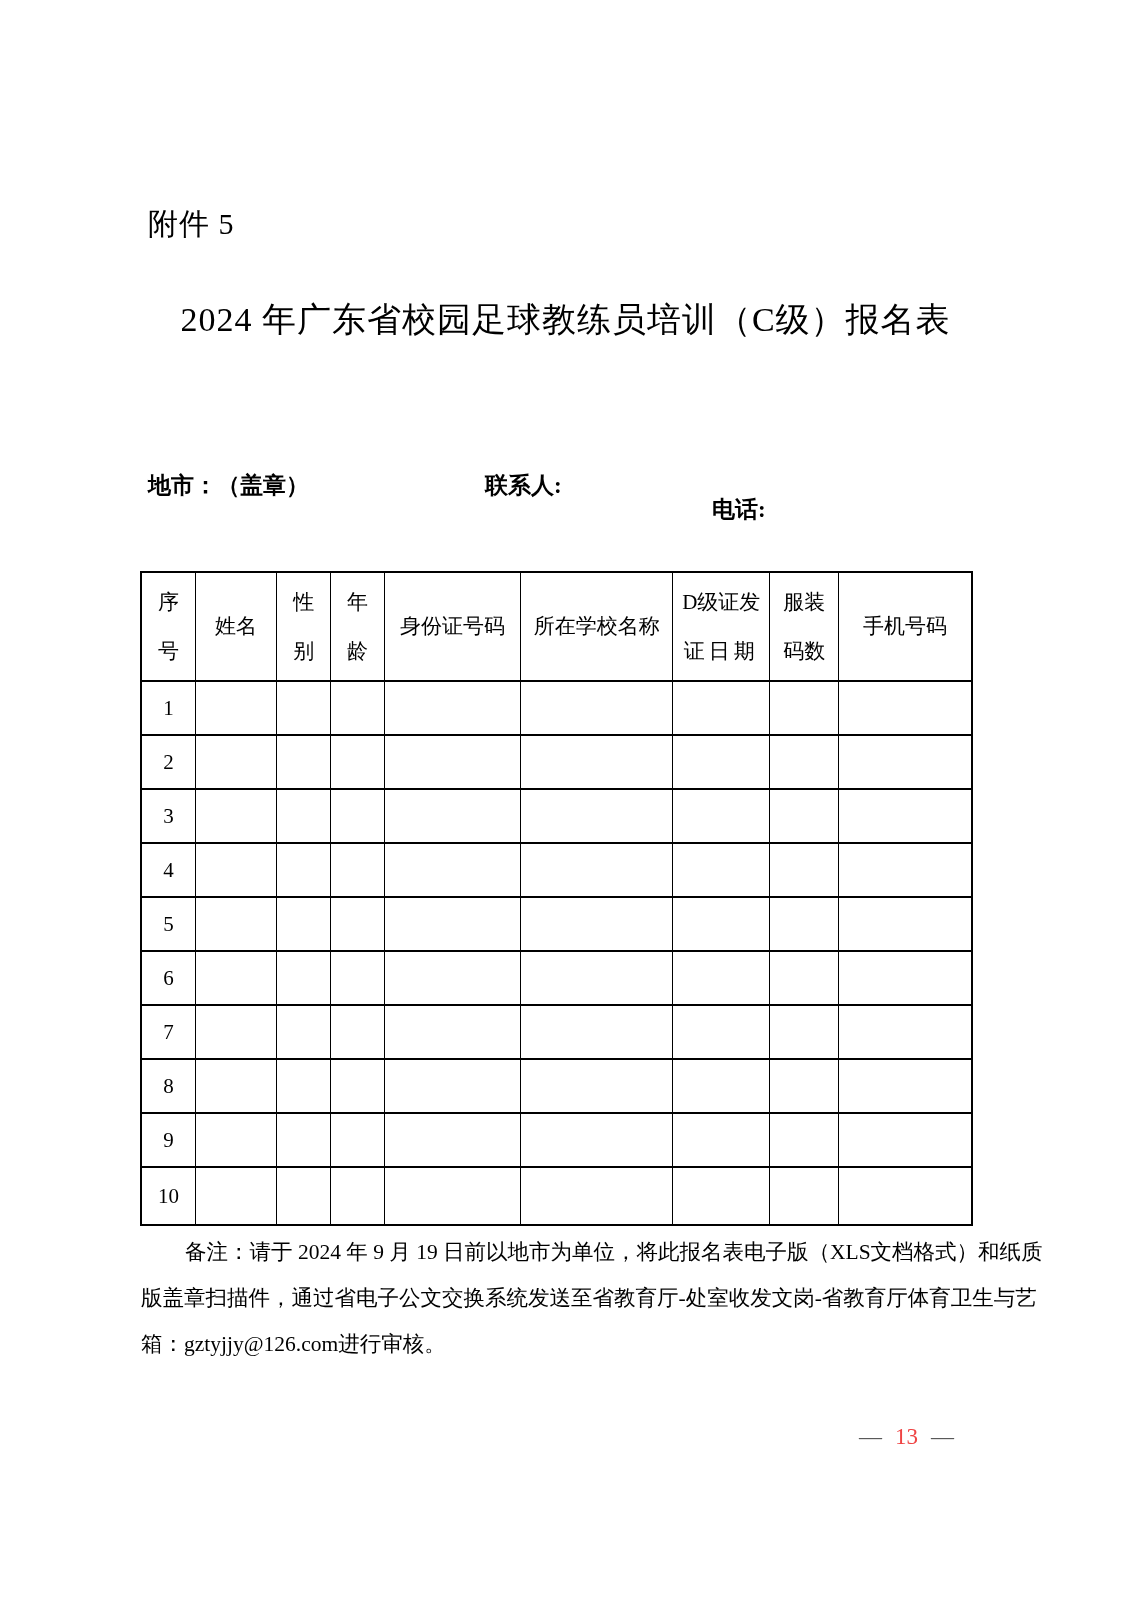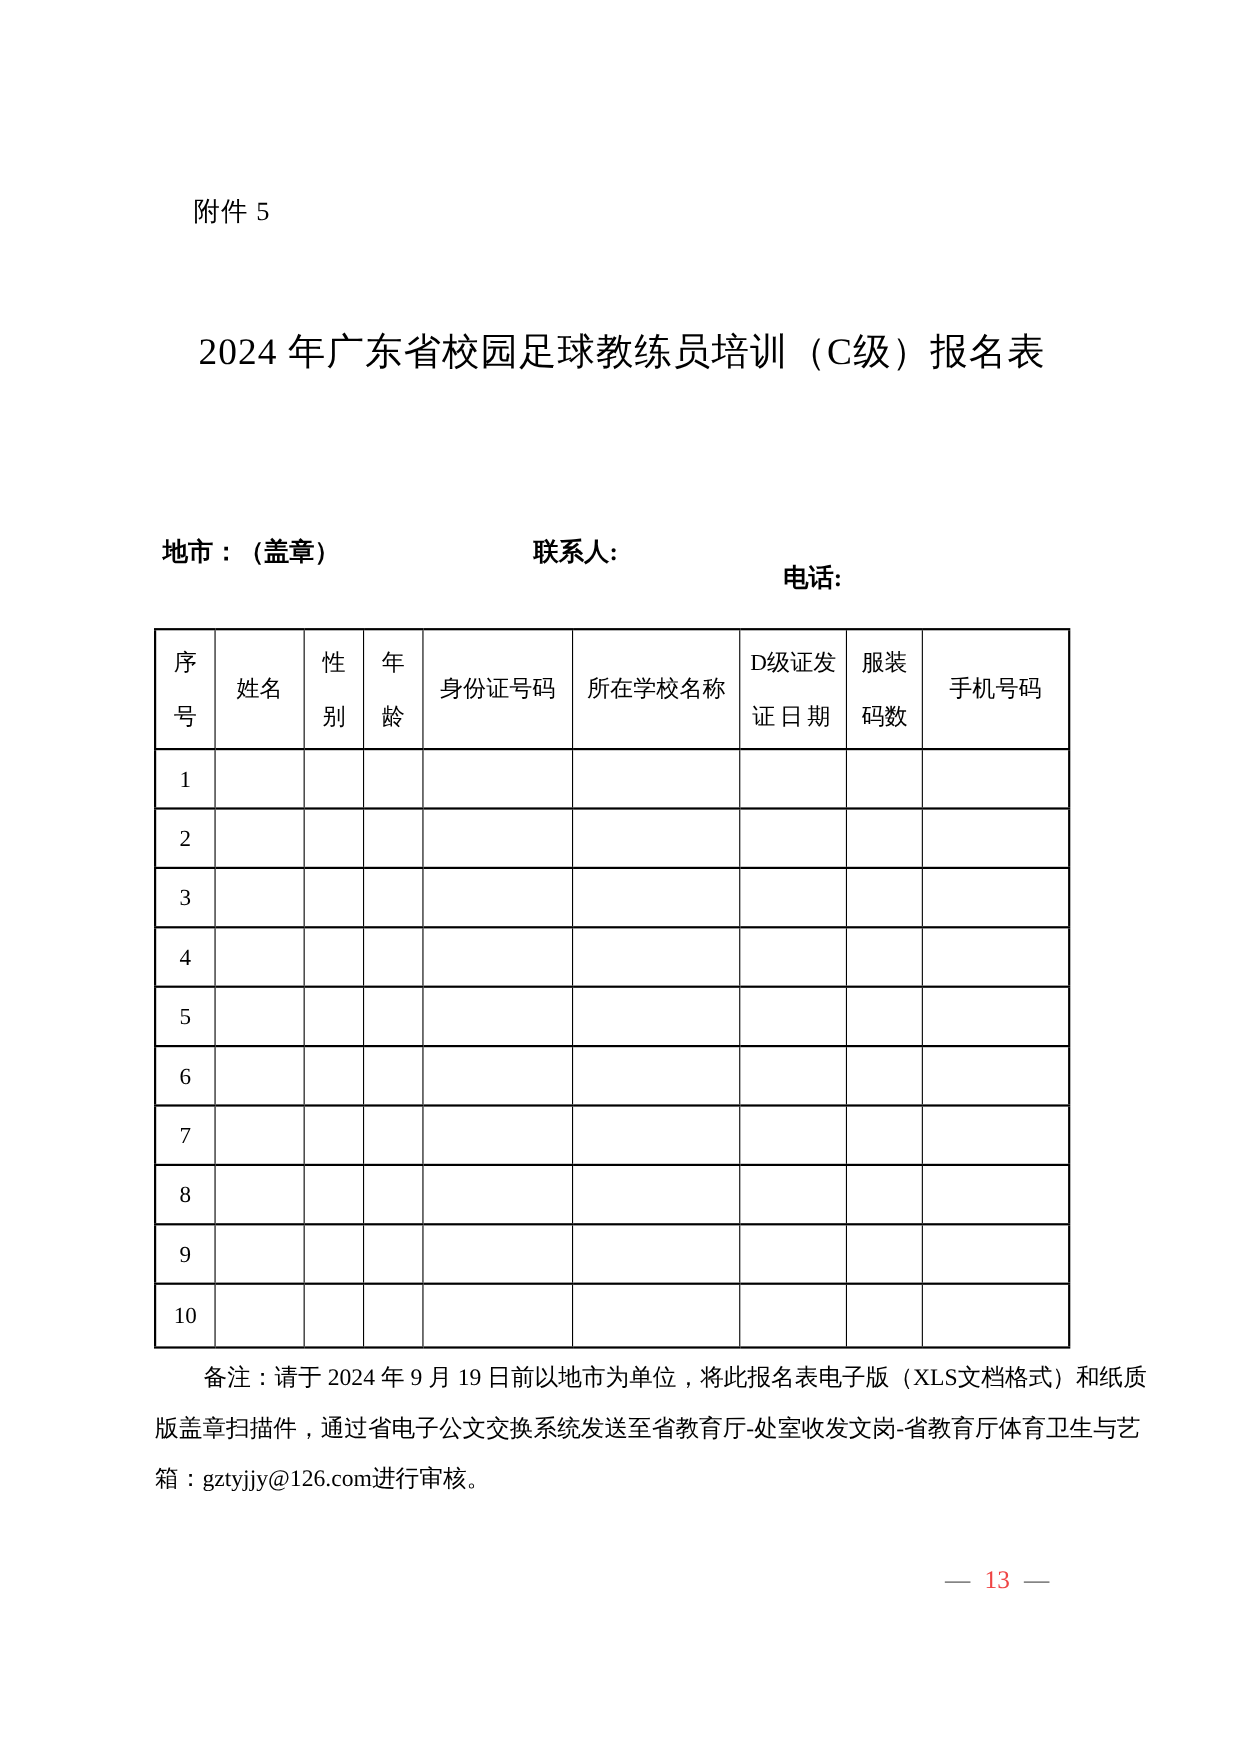--- a/index.html
+++ b/index.html
@@ -10,36 +10,35 @@
     color: #000000;
   }
   .page {
     position: relative;
     width: 1131px; height: 1600px;
     background: #ffffff;
     overflow: hidden;
   }
   .attachment-label {
     position: absolute;
-    left: 148px; top: 176px;
-    font-size: 24px;
+    left: 148px; top: 204px;
+    font-size: 30px;
     letter-spacing: 1px;
-    margin-left: 28px;
   }
   .doc-title {
     position: absolute;
     left: 0; top: 297px;
     width: 1131px;
     text-align: center;
     font-size: 34px;
     font-weight: normal;
     letter-spacing: 1px;
     white-space: nowrap;
   }
-  .info-line { position: absolute; top: 486px; left: 0; width: 1001px; height: 36px; }
+  .info-line { position: absolute; top: 470px; left: 0; width: 1001px; height: 36px; }
   .info-line span {
     position: absolute;
     font-size: 23px;
     font-weight: bold;
     white-space: nowrap;
   }
   .info-city    { left: 148px; }
   .info-contact { left: 485px; }
   .info-phone   { left: 712px; margin-top: 24px; }
 

